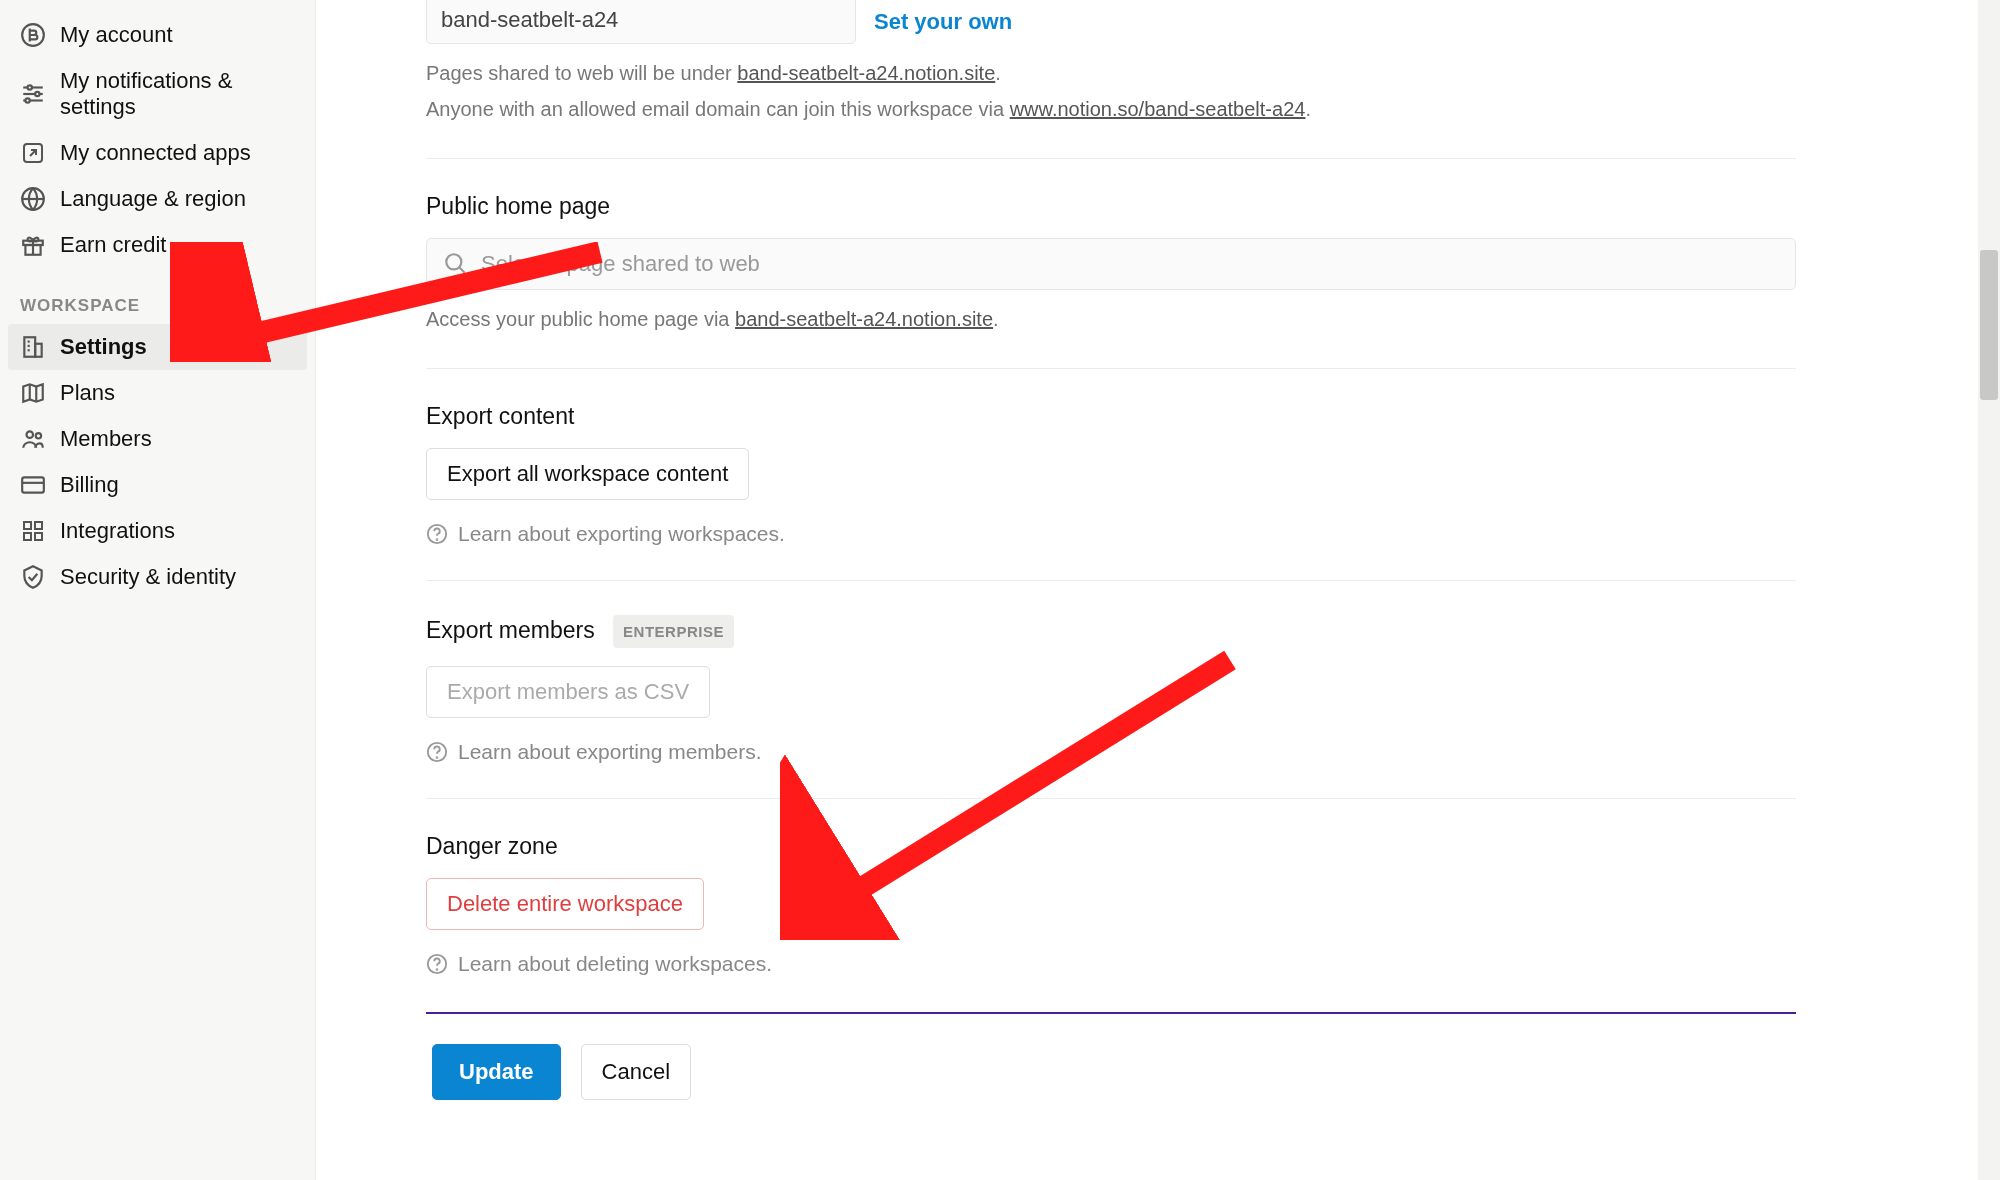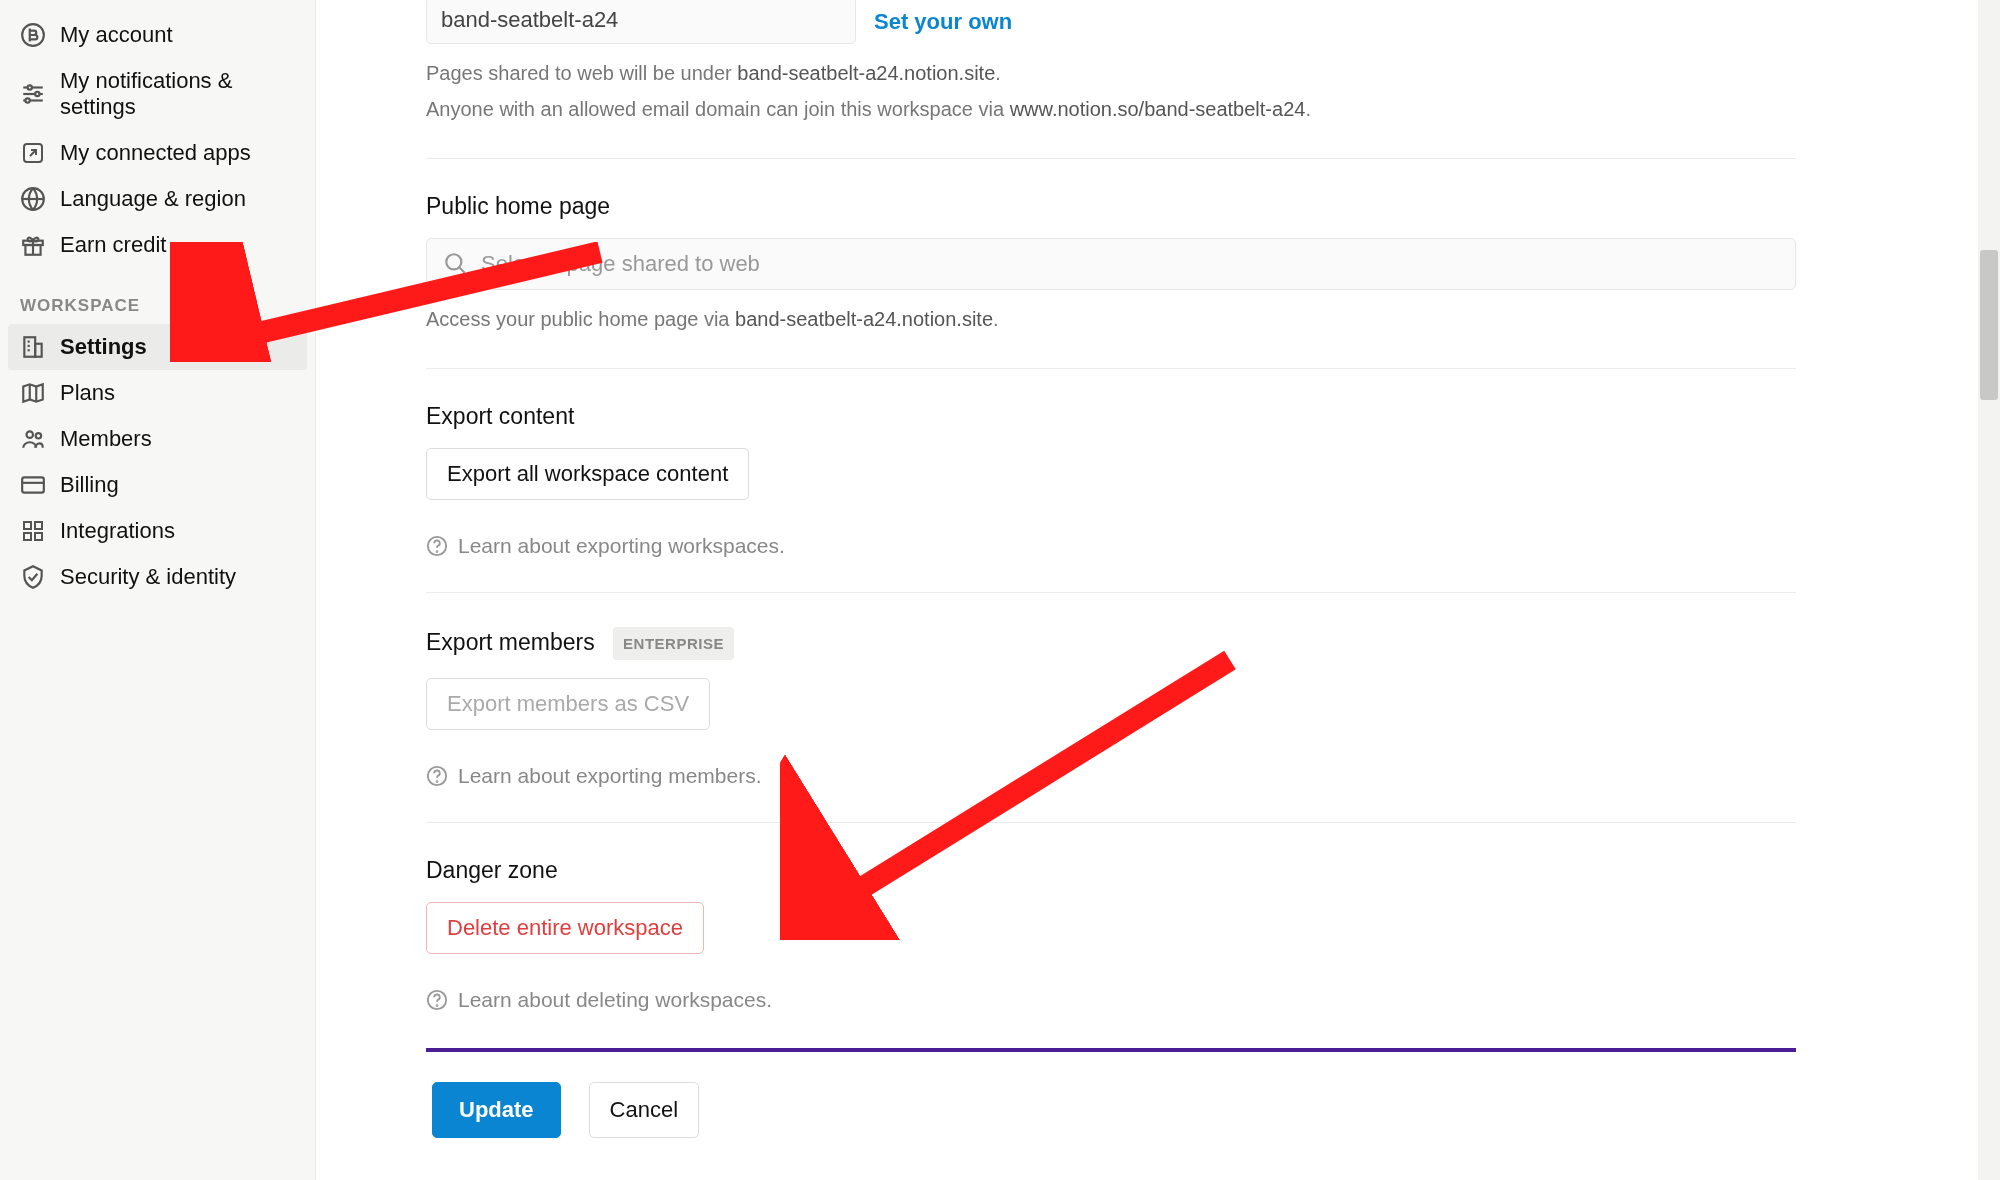--- a/index.html
+++ b/index.html
@@ -78,21 +78,21 @@
     font-weight: 600;
     font-size: 22px;
     cursor: pointer;
   }
   .desc {
     color: #777;
     font-size: 20px;
     margin-top: 14px;
     line-height: 1.5;
   }
-  .desc .u { color: #555; cursor: pointer; }
+  .desc .u { text-decoration: underline; color: #555; cursor: pointer; }
   .section {
     border-top: 1px solid #ececeb;
     margin-top: 34px;
     padding-top: 34px;
   }
   .section h3 {
     font-size: 23px;
     font-weight: 400;
     color: #111;
     margin-bottom: 18px;
@@ -152,35 +152,35 @@
     letter-spacing: 0.5px;
     margin-left: 12px;
     vertical-align: middle;
   }
   .help-line {
     display: flex;
     align-items: center;
     gap: 10px;
     color: #888;
     font-size: 21px;
-    margin-top: 34px;
+    margin-top: 22px;
   }
   .help-line .q {
     width: 22px;
     height: 22px;
     display: flex;
     align-items: center;
     justify-content: center;
   }
   .footer {
-    border-top: 4px solid #4c1d95;
+    border-top: 2px solid #4c1d95;
     margin-top: 36px;
     padding: 30px 6px;
     display: flex;
-    gap: 28px;
+    gap: 20px;
   }
   .scrollbar-track {
     position: absolute;
     right: 0;
     top: 0;
     bottom: 0;
     width: 22px;
     background: #f3f3f2;
   }
   .scrollbar-thumb {

